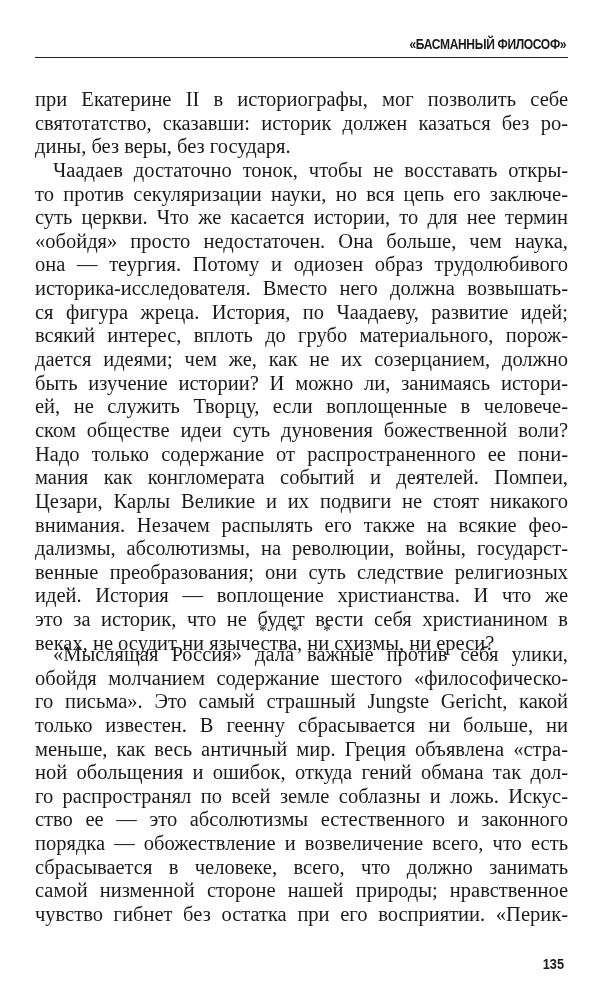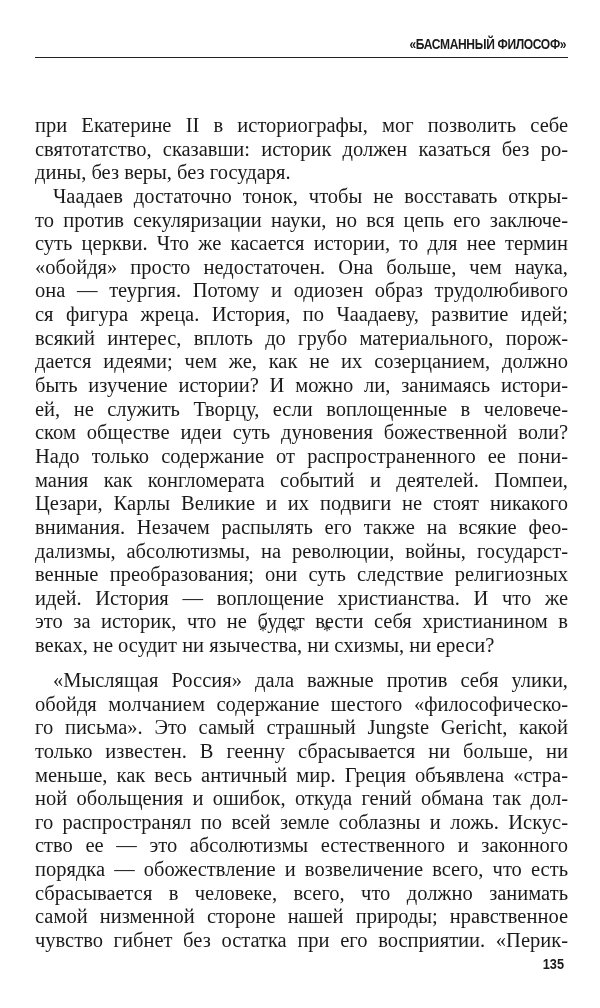--- a/index.html
+++ b/index.html
@@ -3,21 +3,21 @@
   <meta charset="utf-8">
   <style>
     html, body { margin: 0; padding: 0; background: #ffffff; }
     body { width: 600px; height: 1008px; position: relative; overflow: hidden; color: #1a1a1a; }
     .running-head {
       position: absolute; right: 34px; top: 36px;
       font-family: "Liberation Sans", sans-serif; font-weight: bold;
       font-size: 14px; letter-spacing: -0.4px; transform: scaleX(0.86); transform-origin: right center;
     }
     .rule { position: absolute; left: 35px; width: 533px; top: 57px; height: 0; border-top: 1.5px solid #222; }
-    .text-block { position: absolute; left: 35px; width: 533px; font-family: "Liberation Serif", serif; font-size: 20.5px; margin-top: 26px; }
+    .text-block { position: absolute; left: 35px; width: 533px; font-family: "Liberation Serif", serif; font-size: 20.5px; }
     .line {
       height: 23.65px; line-height: 23.65px; white-space: nowrap;
       text-align: justify; text-align-last: justify; overflow: hidden;
     }
     .line.last { text-align-last: left; }
     .line.indent { padding-left: 18px; }
     .stars { position: absolute; left: 0; width: 600px; top: 622px; text-align: center; font-family: "Liberation Serif", serif; font-size: 16px; letter-spacing: 10px; }
     .page-number { position: absolute; right: 36px; top: 955px; font-family: "Liberation Sans", sans-serif; font-weight: bold; font-size: 15px; transform: scaleX(0.85); transform-origin: right center; }
   </style>
 </head>
@@ -28,20 +28,21 @@
 
 <div class="text-block" style="top:88px;">
   <div class="line">при Екатерине II в историографы, мог позволить себе</div>
   <div class="line">святотатство, сказавши: историк должен казаться без ро-</div>
   <div class="line last">дины, без веры, без государя.</div>
   <div class="line indent">Чаадаев достаточно тонок, чтобы не восставать откры-</div>
   <div class="line">то против секуляризации науки, но вся цепь его заключе-</div>
   <div class="line">суть церкви. Что же касается истории, то для нее термин</div>
   <div class="line">«обойдя» просто недостаточен. Она больше, чем наука,</div>
   <div class="line">она — теургия. Потому и одиозен образ трудолюбивого</div>
+  <div class="line">историка-исследователя. Вместо него должна возвышать-</div>
   <div class="line">ся фигура жреца. История, по Чаадаеву, развитие идей;</div>
   <div class="line">всякий интерес, вплоть до грубо материального, порож-</div>
   <div class="line">дается идеями; чем же, как не их созерцанием, должно</div>
   <div class="line">быть изучение истории? И можно ли, занимаясь истори-</div>
   <div class="line">ей, не служить Творцу, если воплощенные в человече-</div>
   <div class="line">ском обществе идеи суть дуновения божественной воли?</div>
   <div class="line">Надо только содержание от распространенного ее пони-</div>
   <div class="line">мания как конгломерата событий и деятелей. Помпеи,</div>
   <div class="line">Цезари, Карлы Великие и их подвиги не стоят никакого</div>
   <div class="line">внимания. Незачем распылять его также на всякие фео-</div>

